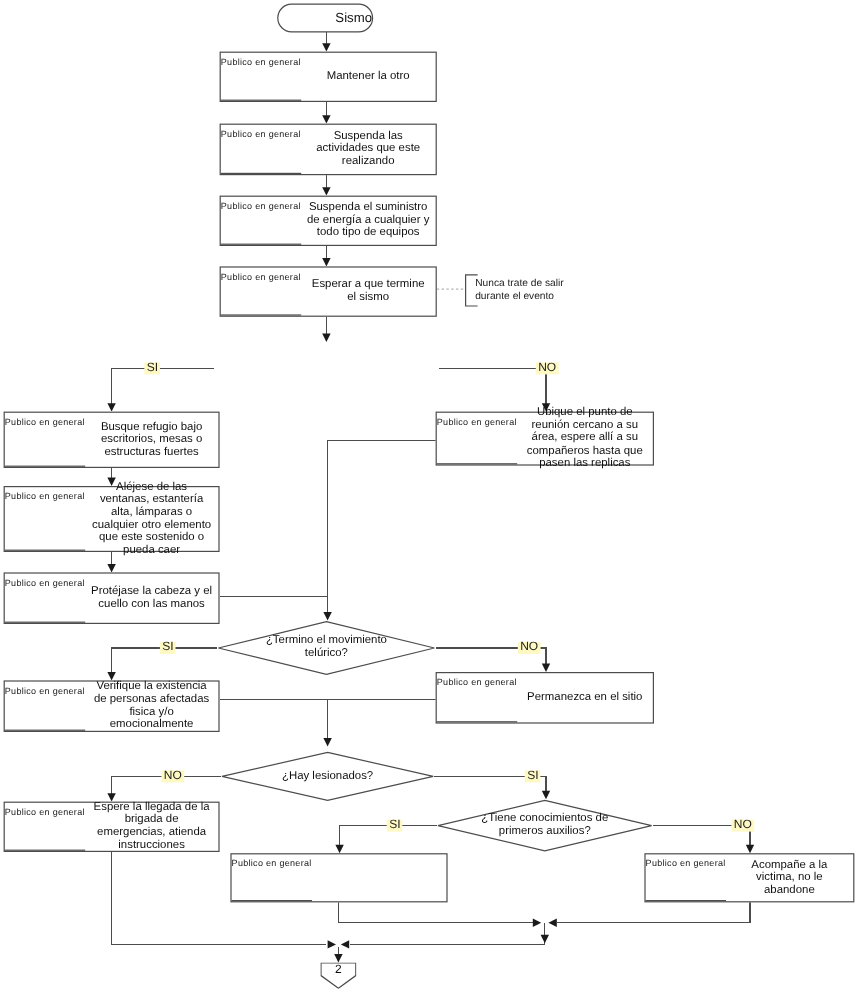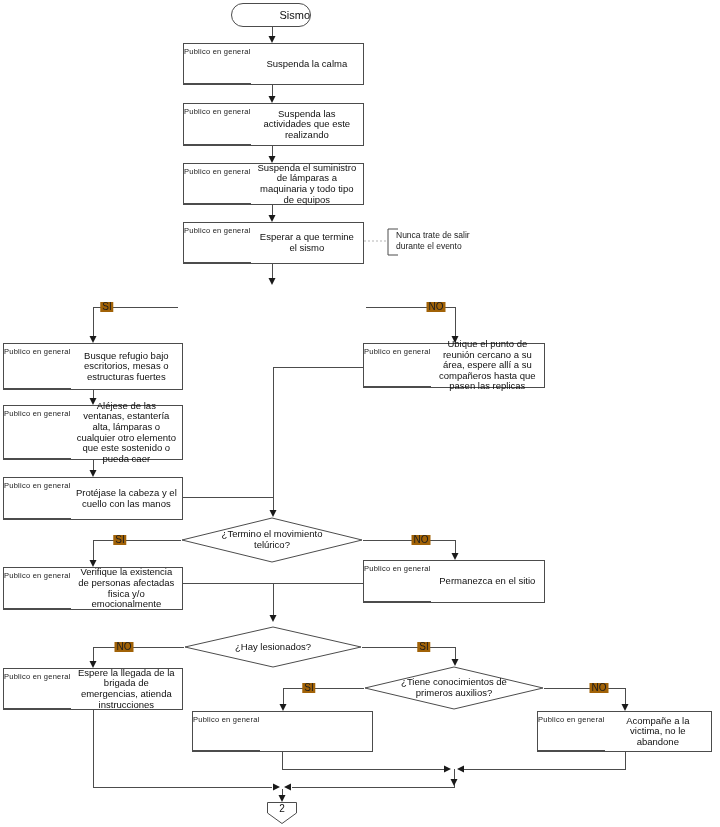--- a/index.html
+++ b/index.html
@@ -11,22 +11,22 @@
   .ph{border-bottom:1px solid #4c4c4c;font-size:7.5px;color:#1a1a1a;text-align:center;
       padding:3px 0 2px;letter-spacing:.25px;flex:0 0 auto;}
   .pb{flex:1;display:flex;align-items:center;justify-content:center;text-align:center;
       font-size:9.5px;color:#0f0f0f;line-height:1.12;padding:1px 5px;}
   .oval{position:absolute;z-index:2;background:#fff;border:1px solid #4c4c4c;border-radius:13px;
         display:flex;align-items:center;justify-content:flex-end;font-size:11px;color:#0f0f0f;box-sizing:border-box;}
   .diamond{position:absolute;z-index:2;}
   .diamond svg{position:absolute;left:0;top:0;display:block;}
   .dtext{position:absolute;inset:0;display:flex;align-items:center;justify-content:center;
          text-align:center;font-size:9.5px;color:#0f0f0f;line-height:1.15;padding:0 24px;}
-  .blabel{position:absolute;z-index:3;transform:translate(-50%,-50%);background:#a16207;
-          font-size:10px;color:#1d1d1d;padding:0 2px;line-height:1;}
+  .blabel{position:absolute;z-index:3;transform:translate(-50%,-50%);background:#fef9c3;
+          font-size:10px;color:#1d1d1d;padding:0 2px;line-height:1;margin-left:20px;}
   .notetext{position:absolute;z-index:2;font-size:8.5px;color:#1a1a1a;line-height:1.35;white-space:nowrap;}
   .offpage{position:absolute;z-index:2;}
   .offpage .olabel{position:absolute;top:1px;left:0;right:0;text-align:center;font-size:10px;color:#0f0f0f;}
 </style>
 </head>
 <body>
 
 <div class="stage">
 
   <svg class="edges" width="720" height="827">
@@ -86,29 +86,29 @@
       <path d="M398,229 H388 V255 H398" stroke="#4c4c4c" stroke-width="1" fill="none"></path>
     </g>
   </svg>
 
   <div class="oval" style="left:231px;top:3px;width:80px;height:24px">
     <span>Sismo</span>
   </div>
 
   <div class="pbox" style="left:183px;top:43px;width:181px;height:42px">
     <div class="ph">Publico en general</div>
-    <div class="pb">Suspenda la calma</div>
+    <div class="pb">Mantener la otro</div>
   </div>
   <div class="pbox" style="left:183px;top:103px;width:181px;height:43px">
     <div class="ph">Publico en general</div>
     <div class="pb">Suspenda las actividades que este realizando</div>
   </div>
   <div class="pbox" style="left:183px;top:163px;width:181px;height:42px">
     <div class="ph">Publico en general</div>
-    <div class="pb">Suspenda el suministro de lámparas a maquinaria y todo tipo de equipos</div>
+    <div class="pb">Suspenda el suministro de energía a cualquier y todo tipo de equipos</div>
   </div>
   <div class="pbox" style="left:183px;top:222px;width:181px;height:42px">
     <div class="ph">Publico en general</div>
     <div class="pb">Esperar a que termine el sismo</div>
   </div>
   <div class="pbox" style="left:3px;top:343px;width:180px;height:47px">
     <div class="ph">Publico en general</div>
     <div class="pb">Busque refugio bajo escritorios, mesas o estructuras fuertes</div>
   </div>
   <div class="pbox" style="left:3px;top:405px;width:180px;height:55px">

